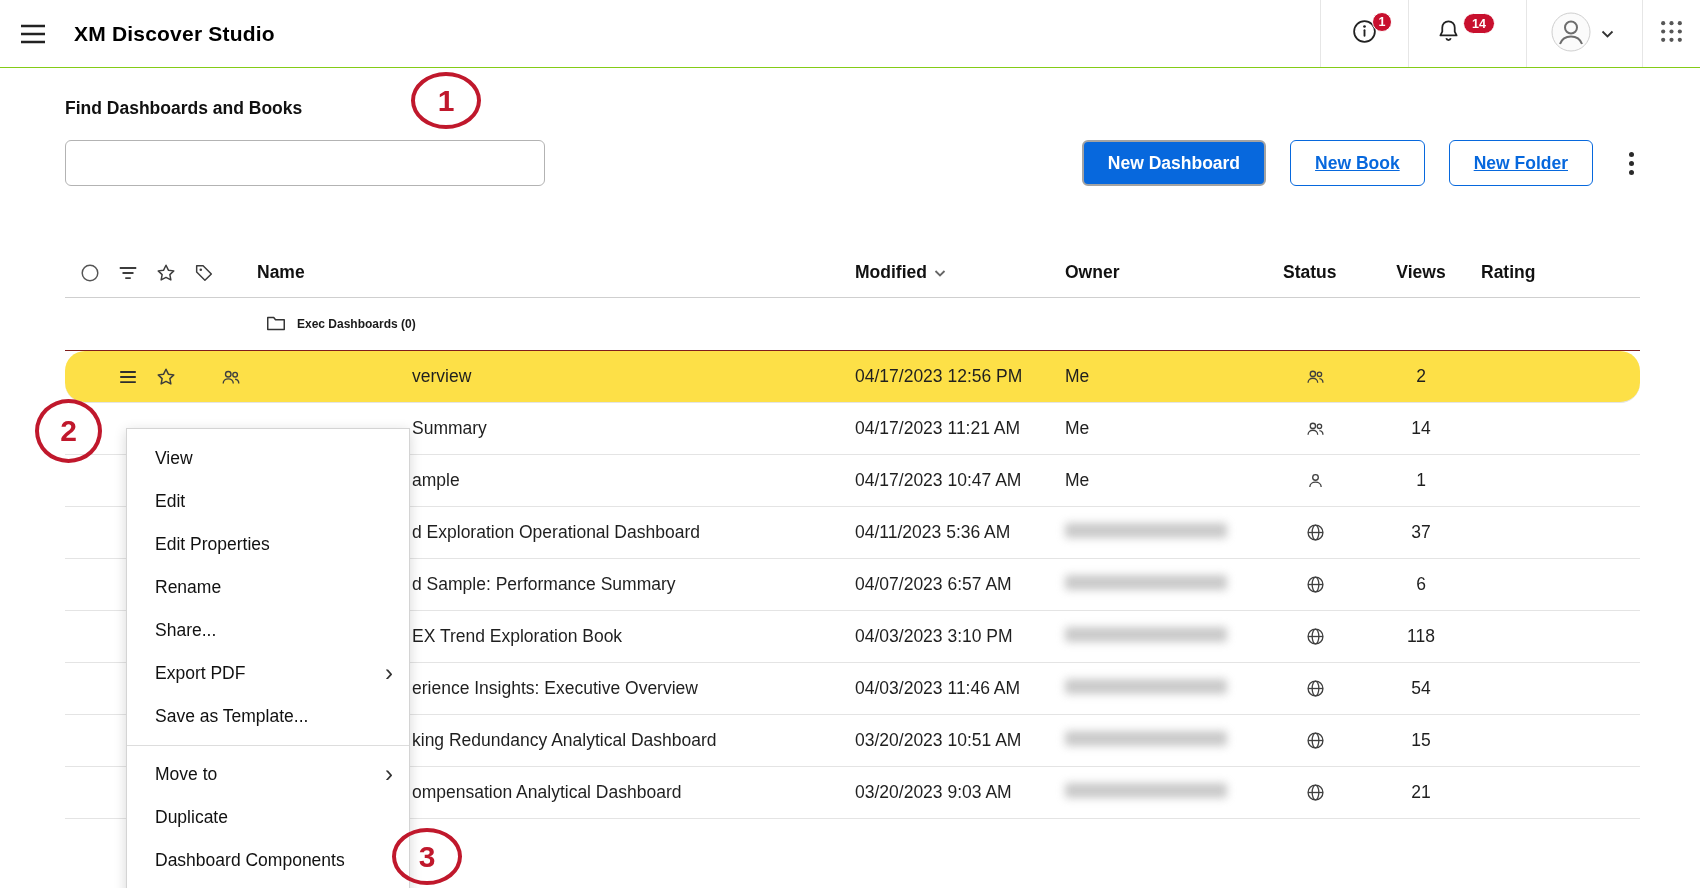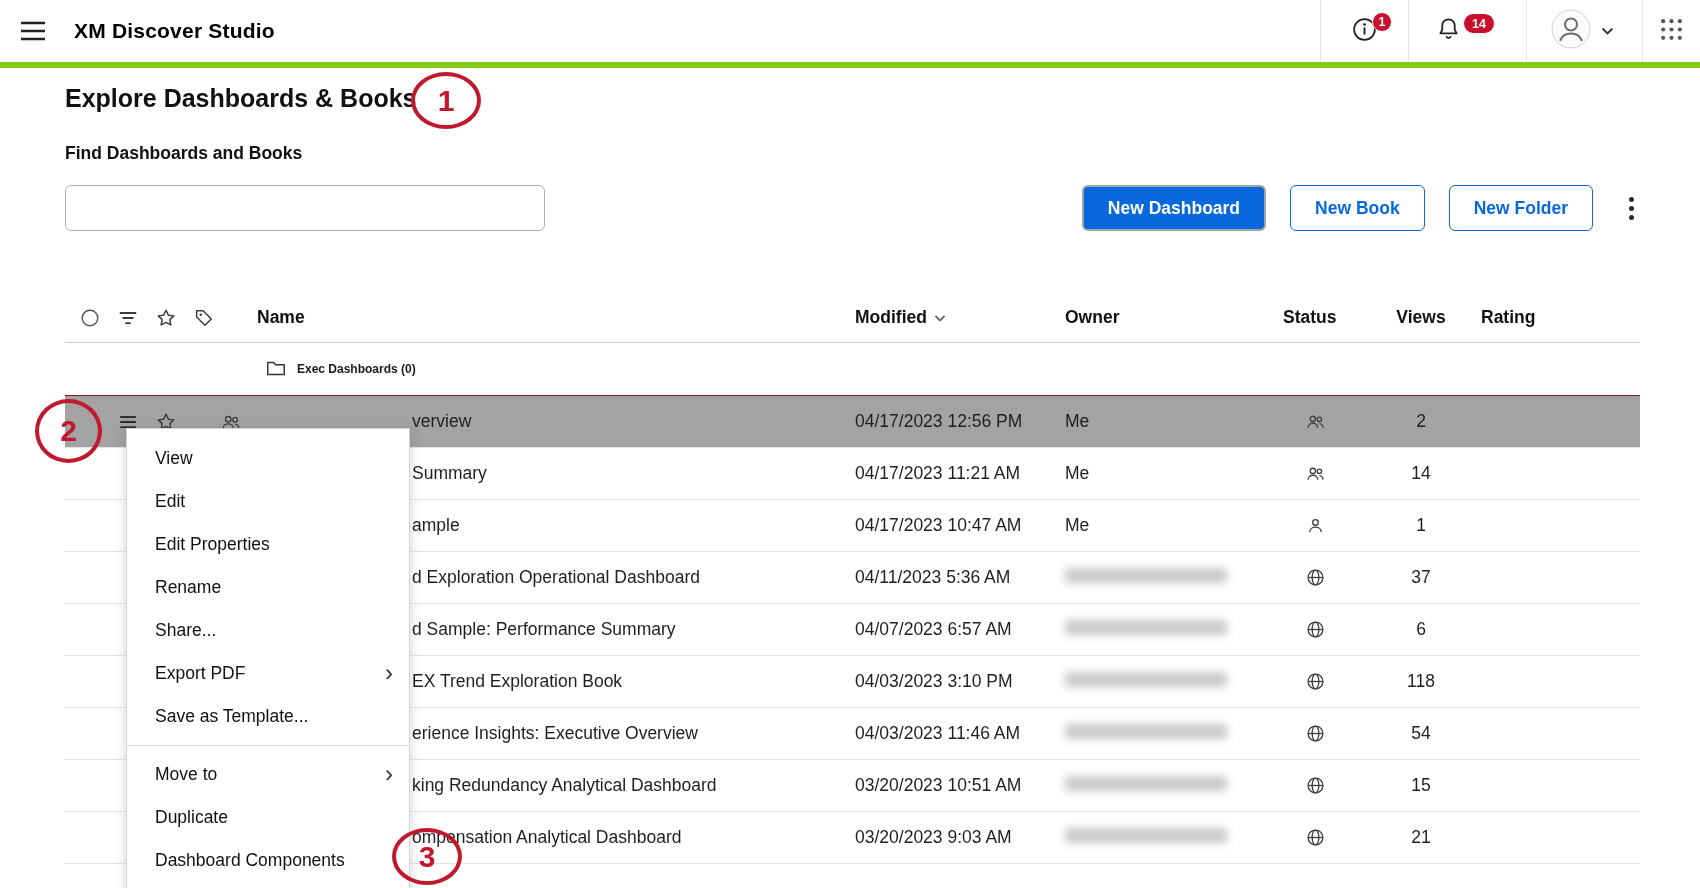--- a/index.html
+++ b/index.html
@@ -1,21 +1,21 @@
 <!DOCTYPE html>
 <html><head>
 <meta charset="utf-8">
 <style>
   * { margin:0; padding:0; box-sizing:border-box; }
   html,body { width:1700px; height:888px; overflow:hidden; background:#fff;
     font-family:"Liberation Sans","DejaVu Sans",sans-serif; color:#1a1a1a; }
   body { position:relative; }
 
   
-  .app-header { height:68px; display:flex; align-items:center; border-bottom:6px solid #84cc16; background:#fff; }
+  .app-header { height:68px; display:flex; align-items:center; border-bottom:1px solid #84cc16; background:#fff; }
   .hamburger-btn { margin-left:20px; background:none; border:none; cursor:pointer; display:flex; align-items:center; }
   .app-title { margin-left:28px; font-size:21px; font-weight:700; letter-spacing:.2px; color:#000; }
   .header-right { margin-left:auto; display:flex; height:100%; }
   .hgroup { display:flex; align-items:center; justify-content:center; border-left:1px solid #e6e6e6; position:relative; height:100%; cursor:pointer; background:none; }
   .hg-info { width:88px; }
   .hg-bell { width:118px; justify-content:flex-start; }
   .hg-bell svg { margin-left:26px; }
   .hg-avatar { width:116px; justify-content:flex-start; }
   .hg-avatar .avatar { margin-left:24px; }
   .hg-grid { width:58px; }
@@ -27,38 +27,38 @@
 
   
   .page { padding:0 60px 0 65px; position:relative; }
   .page-title { margin-top:16px; font-size:25px; font-weight:700; color:#111; }
   .find-label { margin-top:30px; font-size:17.5px; font-weight:700; color:#111; }
   .controls-row { margin-top:21px; display:flex; align-items:center; }
   .search-input { width:480px; height:46px; border:1px solid #b3b3b3; border-radius:6px; font-size:17px; padding:0 14px; font-family:inherit; outline:none; background:#fff; }
   .btn-cluster { margin-left:auto; display:flex; align-items:center; gap:24px; }
   .btn { height:46px; border-radius:6px; font-size:17.5px; font-weight:700; padding:0 24px; cursor:pointer; font-family:inherit; white-space:nowrap; }
   .btn-primary { background:#0768dd; color:#fff; border:2px solid #a3a3a3; }
-  .btn-outline { background:#fff; color:#0768dd; border:1px solid #0768dd; }
+  .btn-outline { background:#fff; color:#0768dd; border:1px solid #0768dd;text-decoration:underline; }
   .kebab-btn { margin-left:6px; background:none; border:none; cursor:pointer; display:flex; flex-direction:column; gap:4px; padding:6px; }
   .kebab-btn i { width:5px; height:5px; border-radius:50%; background:#2a2a2a; display:block; }
 
   
   .table { margin-top:62px; }
   .trow { display:grid; grid-template-columns:192px 598px 210px 218px 108px 60px 1fr; align-items:center; }
   .thead-row { height:50px; border-bottom:1px solid #cfcfcf; font-weight:700; font-size:17.5px; color:#111; }
   .icons-cell { display:flex; align-items:center; padding-left:14px; gap:16px; }
   .icon-22 { width:22px; height:22px; display:flex; align-items:center; justify-content:center; background:none; border:none; cursor:pointer; padding:0; }
   .modified-th { display:flex; align-items:center; gap:7px; }
   .views-col { text-align:center; }
   .rating-col { padding-left:30px; }
 
   .frow { height:53px; border-bottom:1px solid #7f1d1d; font-size:12px; }
   .folder-name { display:flex; align-items:center; gap:10px; padding-left:8px; font-weight:700; }
   .data-row { height:52px; border-bottom:1px solid #e4e4e4; font-size:17.5px; color:#1f1f1f; }
-  .data-row.highlight { background:#a3a3a3; }
+  .data-row.highlight { background:#fde047;border-radius:20px; }
   .frag { margin-left:155px; white-space:nowrap; overflow:hidden; }
   .row1-icons { display:flex; align-items:center; padding-left:52px; gap:16px; }
   .row1-icons .spread { margin-left:27px; }
   .status-cell { padding-left:22px; display:flex; align-items:center; }
   .blur-bar { display:inline-block; width:162px; height:15px; background:#9d9d9d; opacity:.55; border-radius:2px; filter:blur(4px); }
 
   
   .context-menu { position:absolute; left:126px; top:428px; width:284px; padding:8px 0;
     background:#fff; border:1px solid #d4d4d4; box-shadow:0 3px 12px rgba(0,0,0,.16); z-index:6; }
   .menu-item { height:43px; display:flex; align-items:center; padding:0 16px 0 28px; font-size:17.5px; color:#111; cursor:pointer; }
@@ -130,21 +130,20 @@
             <circle cx="4" cy="20" r="2"></circle>
             <circle cx="12" cy="20" r="2"></circle>
             <circle cx="20" cy="20" r="2"></circle>
           </svg>
       </span>
     </div>
   </div>
 </header>
 
 <div class="page">
-  <h1 class="page-title">Explore Dashboards &amp; Books</h1>
   <div class="find-label">Find Dashboards and Books</div>
 
   <div class="controls-row">
     <input class="search-input" type="text" value="" style="">
     <div class="btn-cluster">
       <button class="btn btn-primary">New Dashboard</button>
       <button class="btn btn-outline">New Book</button>
       <button class="btn btn-outline">New Folder</button>
       <button class="kebab-btn">
           <i></i>

